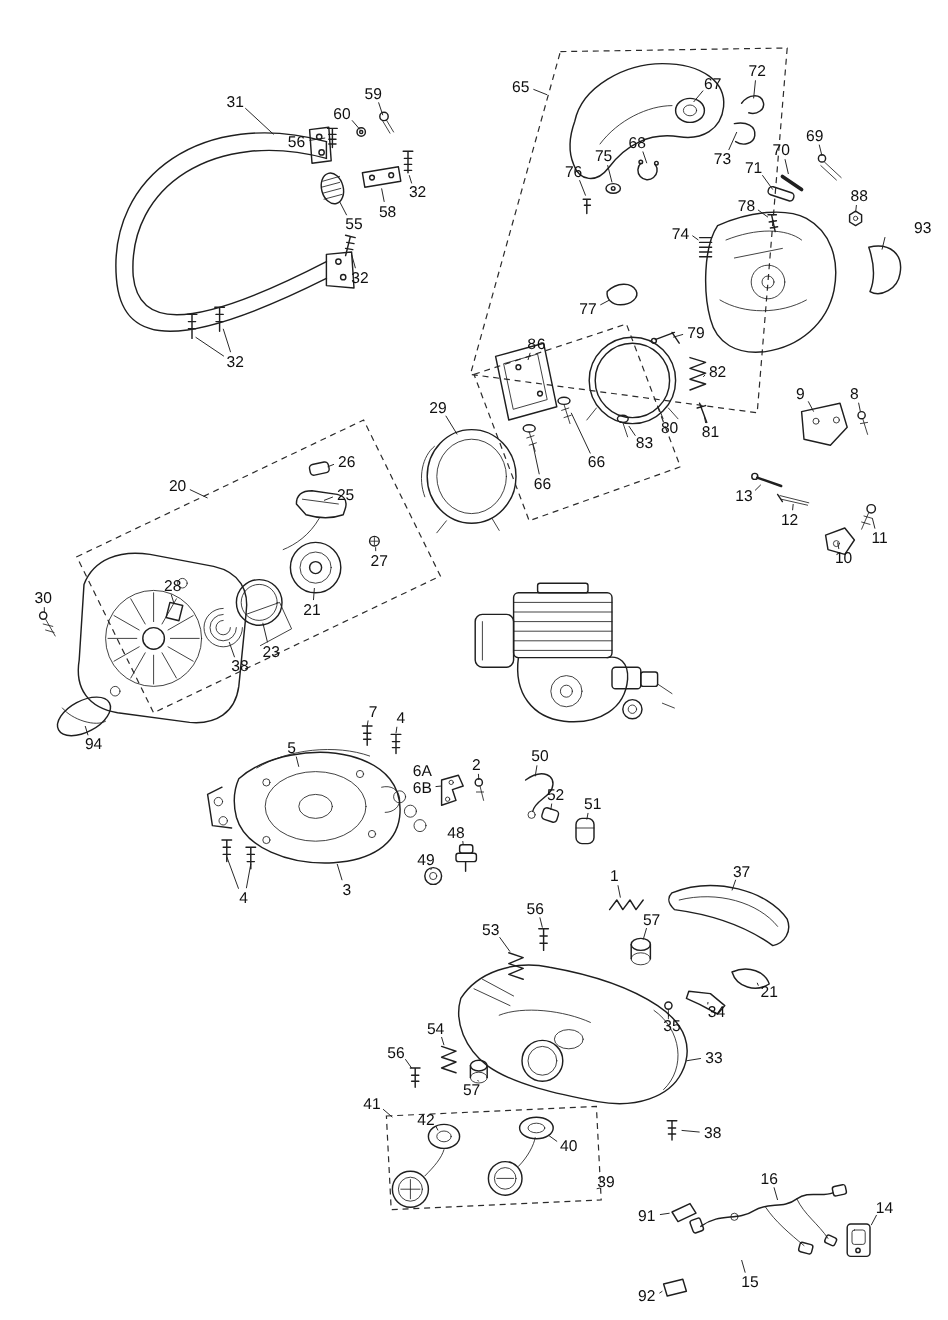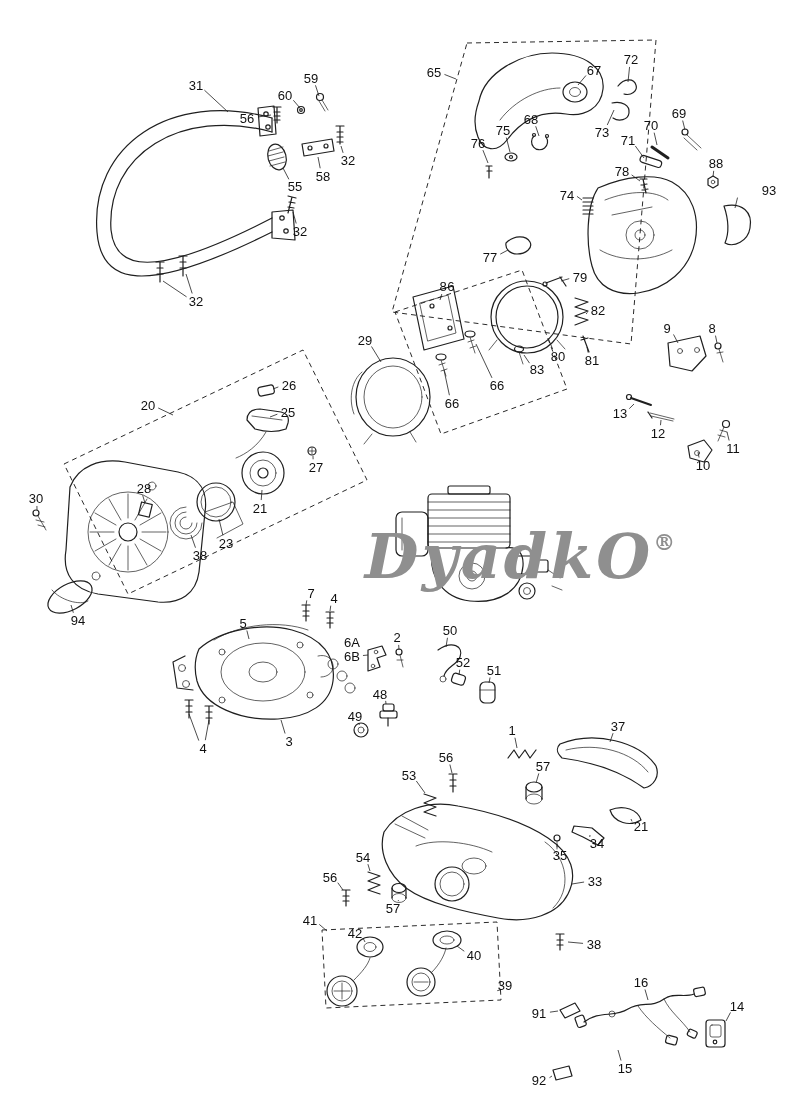--- a/index.html
+++ b/index.html
@@ -374,21 +374,20 @@
         <line x1="464.2783329201823" y1="951.2568982366478" x2="457" y2="946" stroke="#1f1f1f" stroke-width="0.8"></line>
         <line x1="497.22182540694797" y1="990.6568542494924" x2="500" y2="990" stroke="#1f1f1f" stroke-width="0.8"></line>
         <line x1="644.9869088727045" y1="989.4560373723303" x2="648" y2="1000" stroke="#1f1f1f" stroke-width="0.8"></line>
         <line x1="549.9395599821355" y1="1012.1625217238557" x2="558" y2="1011" stroke="#1f1f1f" stroke-width="0.8"></line>
         <line x1="730.4949997000973" y1="1012.4512399668456" x2="726" y2="1021" stroke="#1f1f1f" stroke-width="0.8"></line>
         <line x1="621.0130911272955" y1="1060.5439626276695" x2="618" y2="1050" stroke="#1f1f1f" stroke-width="0.8"></line>
         <line x1="549.5135690959414" y1="1077.6473132093" x2="552" y2="1076" stroke="#1f1f1f" stroke-width="0.8"></line>
       </g>
   </svg>
 
-  <div id="watermark"><span>DyadkO</span><sup>®</sup></div>
 
   <div id="labels">
       <div class="part-label" style="left: 196px; top: 85px;">31</div>
       <div class="part-label" style="left: 285px; top: 95px;">60</div>
       <div class="part-label" style="left: 311px; top: 78px;">59</div>
       <div class="part-label" style="left: 247px; top: 118px;">56</div>
       <div class="part-label" style="left: 348px; top: 160px;">32</div>
       <div class="part-label" style="left: 295px; top: 186px;">55</div>
       <div class="part-label" style="left: 323px; top: 176px;">58</div>
       <div class="part-label" style="left: 300px; top: 231px;">32</div>

